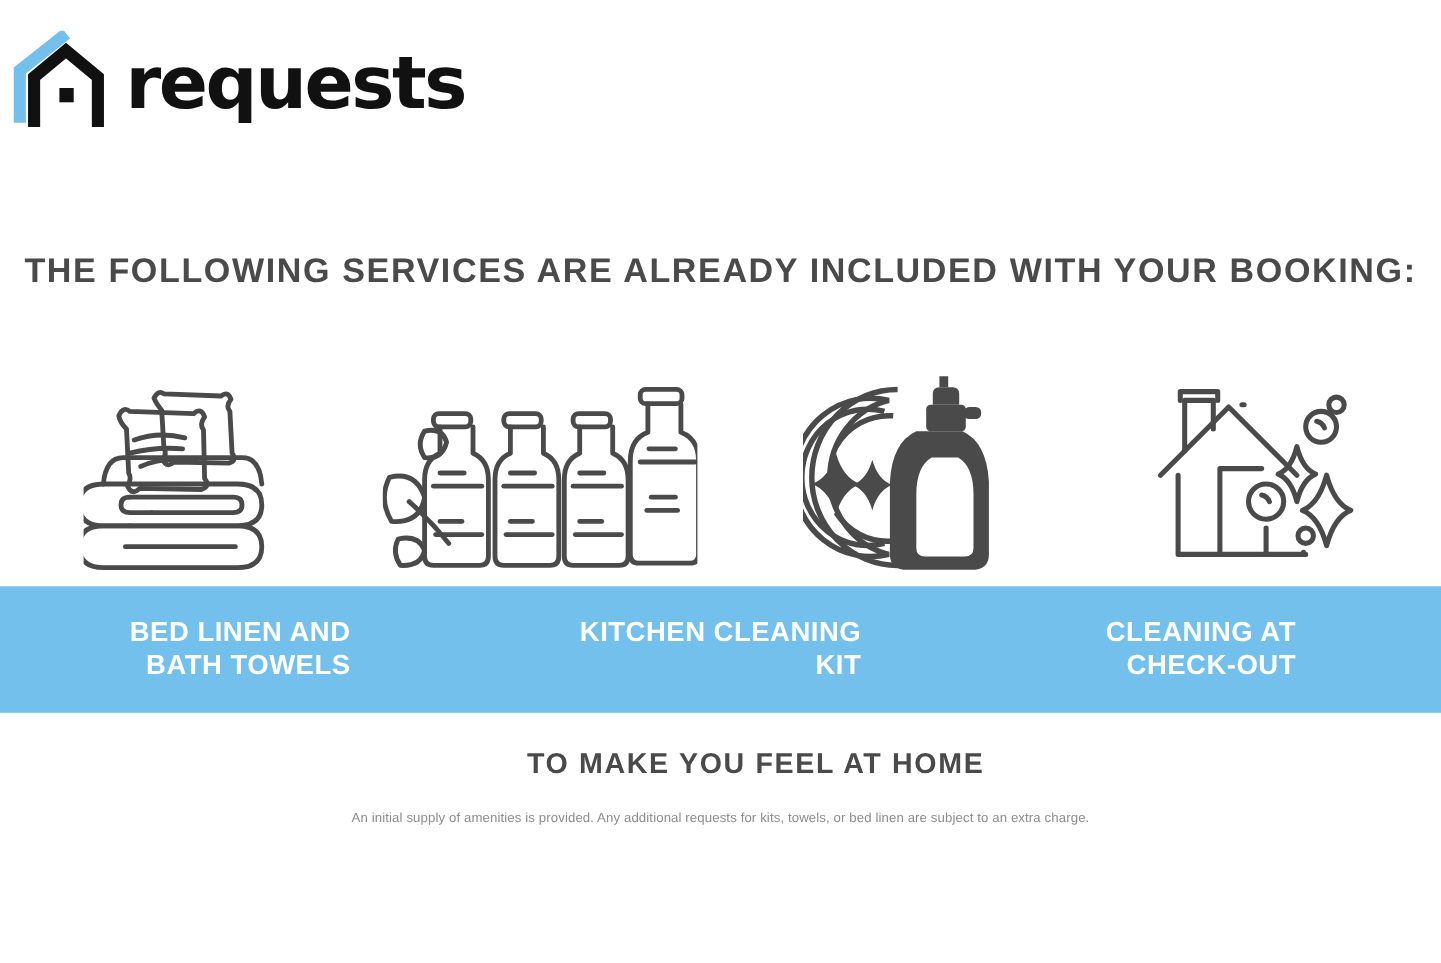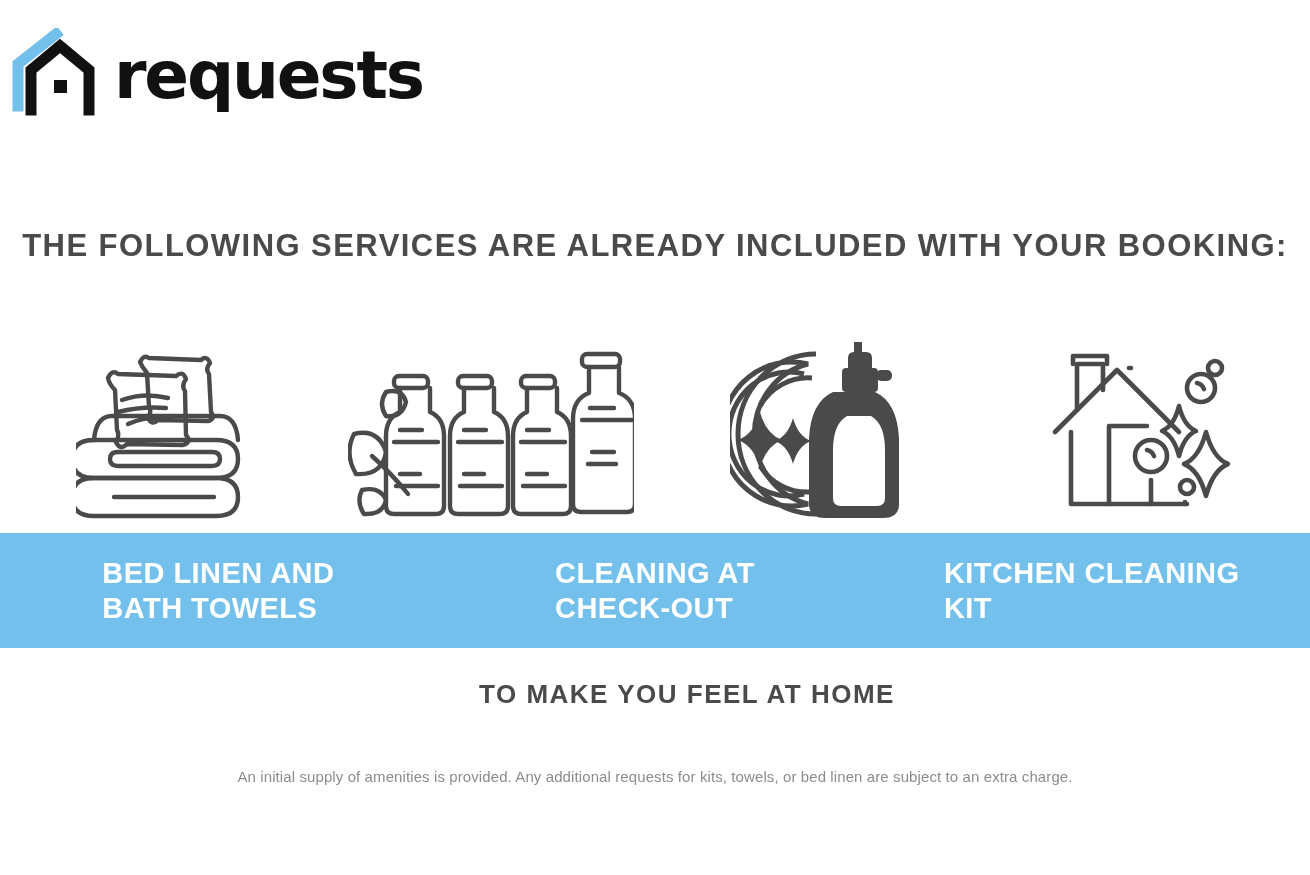--- a/index.html
+++ b/index.html
@@ -78,25 +78,25 @@
   }
   .band-cell {
     flex: 1 1 0;
     display: flex;
     align-items: center;
     justify-content: center;
     padding: 0 12px;
   }
   .band-label {
     color: #ffffff;
-    font-size: 29px;
+    font-size: 25px;
     font-weight: bold;
     letter-spacing: 0.45px;
     line-height: 1.18;
-    text-align: left;
+    text-align: right;
     white-space: pre-line;
   }
 
   
   .subhead {
     position: absolute;
     top: 679px;
     left: 0;
     width: 1310px;
     text-align: center;
@@ -105,24 +105,23 @@
     color: #4a4a4a;
     letter-spacing: 1.5px;
     margin-left: 32px;
   }
   .fineprint {
     position: absolute;
     top: 736px;
     left: 0;
     width: 1310px;
     text-align: center;
-    font-size: 15px;
+    font-size: 12px;
     color: #8c8c8c;
     letter-spacing: 0.1px;
-    margin-top: 32px;
   }
 </style>
 </head>
 <body>
 
 <div class="logo-wrap">
   <span>
     <svg class="logo-mark" viewBox="0 0 92 92" aria-hidden="true">
 
       <path d="M10 78 L10 36 L48 6" fill="none" stroke="#74c0ec" stroke-width="11" stroke-linecap="square" stroke-linejoin="miter"></path>
@@ -275,23 +274,23 @@
     </span>
   </div>
 </div>
 
 <div class="band">
   <div class="band-cell">
     <div class="band-label">BED LINEN AND
 BATH TOWELS</div>
   </div>
   <div class="band-cell">
+    <div class="band-label">KITCHEN CLEANING
+KIT</div>
+  </div>
+  <div class="band-cell">
     <div class="band-label">CLEANING AT
 CHECK-OUT</div>
   </div>
-  <div class="band-cell">
-    <div class="band-label">KITCHEN CLEANING
-KIT</div>
-  </div>
 </div>
 
 <div class="subhead">TO MAKE YOU FEEL AT HOME</div>
 <div class="fineprint">An initial supply of amenities is provided. Any additional requests for kits, towels, or bed linen are subject to an extra charge.</div>
 
 </body></html>

